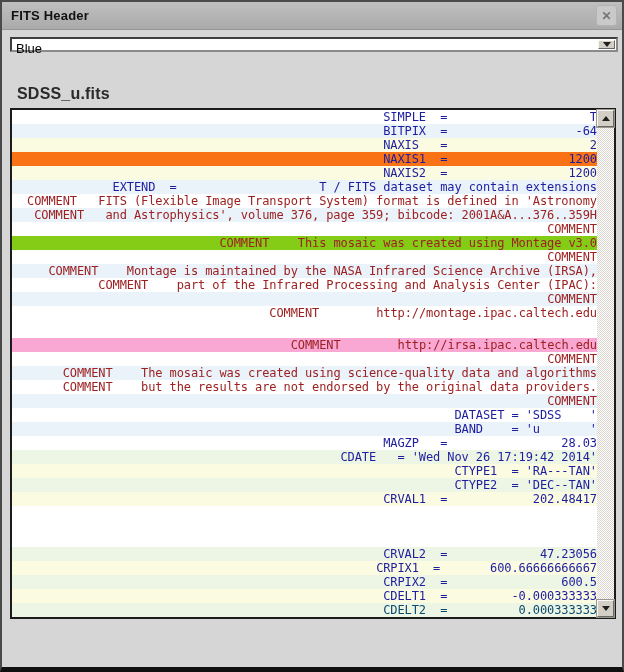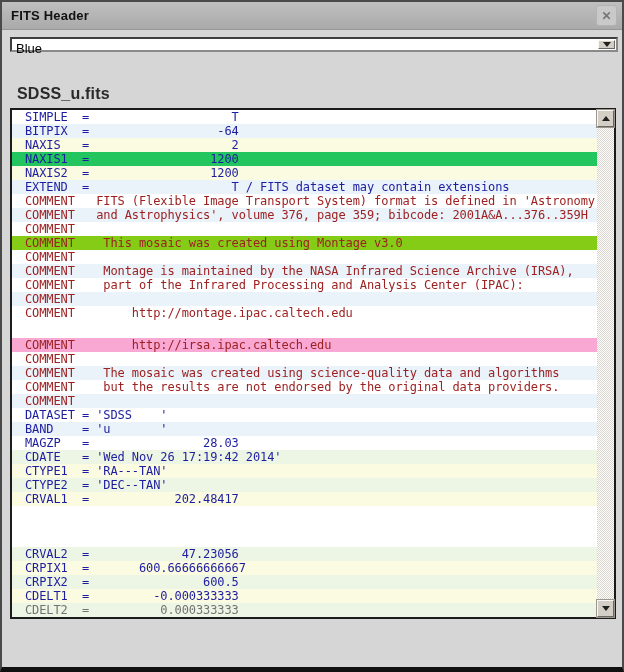--- a/index.html
+++ b/index.html
@@ -6,20 +6,21 @@
   *{box-sizing:border-box;}
 
   .window{
     position:relative;
     width:624px;height:672px;
     background:#d6d6d6;
     border:2px solid #4a4a4a;
     border-bottom:5px solid #101010;
     font-family:"Liberation Sans",sans-serif;
     overflow:hidden;
+    text-align:right;
   }
 
   .titlebar{
     position:absolute;left:0;top:0;right:0;height:28px;
     background:linear-gradient(#bfbfbf,#aaaaaa);
     border-bottom:1px solid #969696;
   }
   .titlebar-text{
     position:absolute;left:9px;top:6px;
     font-size:13px;font-weight:bold;color:#111111;
@@ -122,21 +123,21 @@
     </div>
   </div>
 
   <div class="file-heading">SDSS_u.fits</div>
 
   <div class="header-box">
     <div class="header-lines">
         <div class="hline" style="background: rgb(255, 255, 255); color: rgb(29, 29, 159);">SIMPLE  =                    T</div>
         <div class="hline" style="background: rgb(234, 242, 250); color: rgb(29, 29, 159);">BITPIX  =                  -64</div>
         <div class="hline" style="background: rgb(251, 251, 226); color: rgb(29, 29, 159);">NAXIS   =                    2</div>
-        <div class="hline" style="background: #22c55e; color: rgb(29, 29, 159);">NAXIS1  =                 1200</div>
+        <div class="hline" style="background: #f97316; color: rgb(29, 29, 159);">NAXIS1  =                 1200</div>
         <div class="hline" style="background: rgb(251, 251, 226); color: rgb(29, 29, 159);">NAXIS2  =                 1200</div>
         <div class="hline" style="background: rgb(234, 242, 250); color: rgb(29, 29, 159);">EXTEND  =                    T / FITS dataset may contain extensions</div>
         <div class="hline" style="background: rgb(255, 255, 255); color: rgb(157, 33, 33);">COMMENT   FITS (Flexible Image Transport System) format is defined in 'Astronomy</div>
         <div class="hline" style="background: rgb(234, 242, 250); color: rgb(157, 33, 33);">COMMENT   and Astrophysics', volume 376, page 359; bibcode: 2001A&amp;A...376..359H</div>
         <div class="hline" style="background: rgb(255, 255, 255); color: rgb(157, 33, 33);">COMMENT</div>
         <div class="hline" style="background: #84cc16; color: rgb(157, 33, 33);">COMMENT    This mosaic was created using Montage v3.0</div>
         <div class="hline" style="background: rgb(255, 255, 255); color: rgb(157, 33, 33);">COMMENT</div>
         <div class="hline" style="background: rgb(234, 242, 250); color: rgb(157, 33, 33);">COMMENT    Montage is maintained by the NASA Infrared Science Archive (IRSA),</div>
         <div class="hline" style="background: rgb(255, 255, 255); color: rgb(157, 33, 33);">COMMENT    part of the Infrared Processing and Analysis Center (IPAC):</div>
         <div class="hline" style="background: rgb(234, 242, 250); color: rgb(157, 33, 33);">COMMENT</div>
@@ -150,21 +151,21 @@
         <div class="hline" style="background: rgb(234, 242, 250); color: rgb(29, 29, 159);">BAND    = 'u       '</div>
         <div class="hline" style="background: rgb(255, 255, 255); color: rgb(29, 29, 159);">MAGZP   =                28.03</div>
         <div class="hline" style="background: rgb(237, 245, 228); color: rgb(29, 29, 159);">CDATE   = 'Wed Nov 26 17:19:42 2014'</div>
         <div class="hline" style="background: rgb(251, 251, 226); color: rgb(29, 29, 159);">CTYPE1  = 'RA---TAN'</div>
         <div class="hline" style="background: rgb(237, 245, 228); color: rgb(29, 29, 159);">CTYPE2  = 'DEC--TAN'</div>
         <div class="hline" style="background: rgb(251, 251, 226); color: rgb(29, 29, 159);">CRVAL1  =            202.48417</div>
         <div class="hline" style="background: rgb(237, 245, 228); color: rgb(29, 29, 159); margin-top: 41px;">CRVAL2  =             47.23056</div>
         <div class="hline" style="background: rgb(251, 251, 226); color: rgb(29, 29, 159);">CRPIX1  =       600.66666666667</div>
         <div class="hline" style="background: rgb(237, 245, 228); color: rgb(29, 29, 159);">CRPIX2  =                600.5</div>
         <div class="hline" style="background: rgb(251, 251, 226); color: rgb(29, 29, 159);">CDELT1  =         -0.000333333</div>
-        <div class="hline" style="background: rgb(237, 245, 228); color: #737373;">CDELT2  =          0.000333333</div>
+        <div class="hline" style="background: rgb(237, 245, 228); color: #0c4a6e;">CDELT2  =          0.000333333</div>
         <div class="hline" style="background: rgb(251, 251, 226); color: rgb(29, 29, 159);">CROTA2  =                   0.</div>
         <div class="hline" style="background: rgb(234, 242, 250); color: rgb(29, 29, 159);">EQUINOX =                2000.</div>
         <div class="hline" style="background: rgb(255, 255, 255); color: rgb(29, 29, 159);">END</div>
       </div>
     <div class="scrollbar">
       <div class="sb-btn up">
         <span class="tri-up"></span>
       </div>
       <div class="sb-btn down">
         <span class="tri-down"></span>

